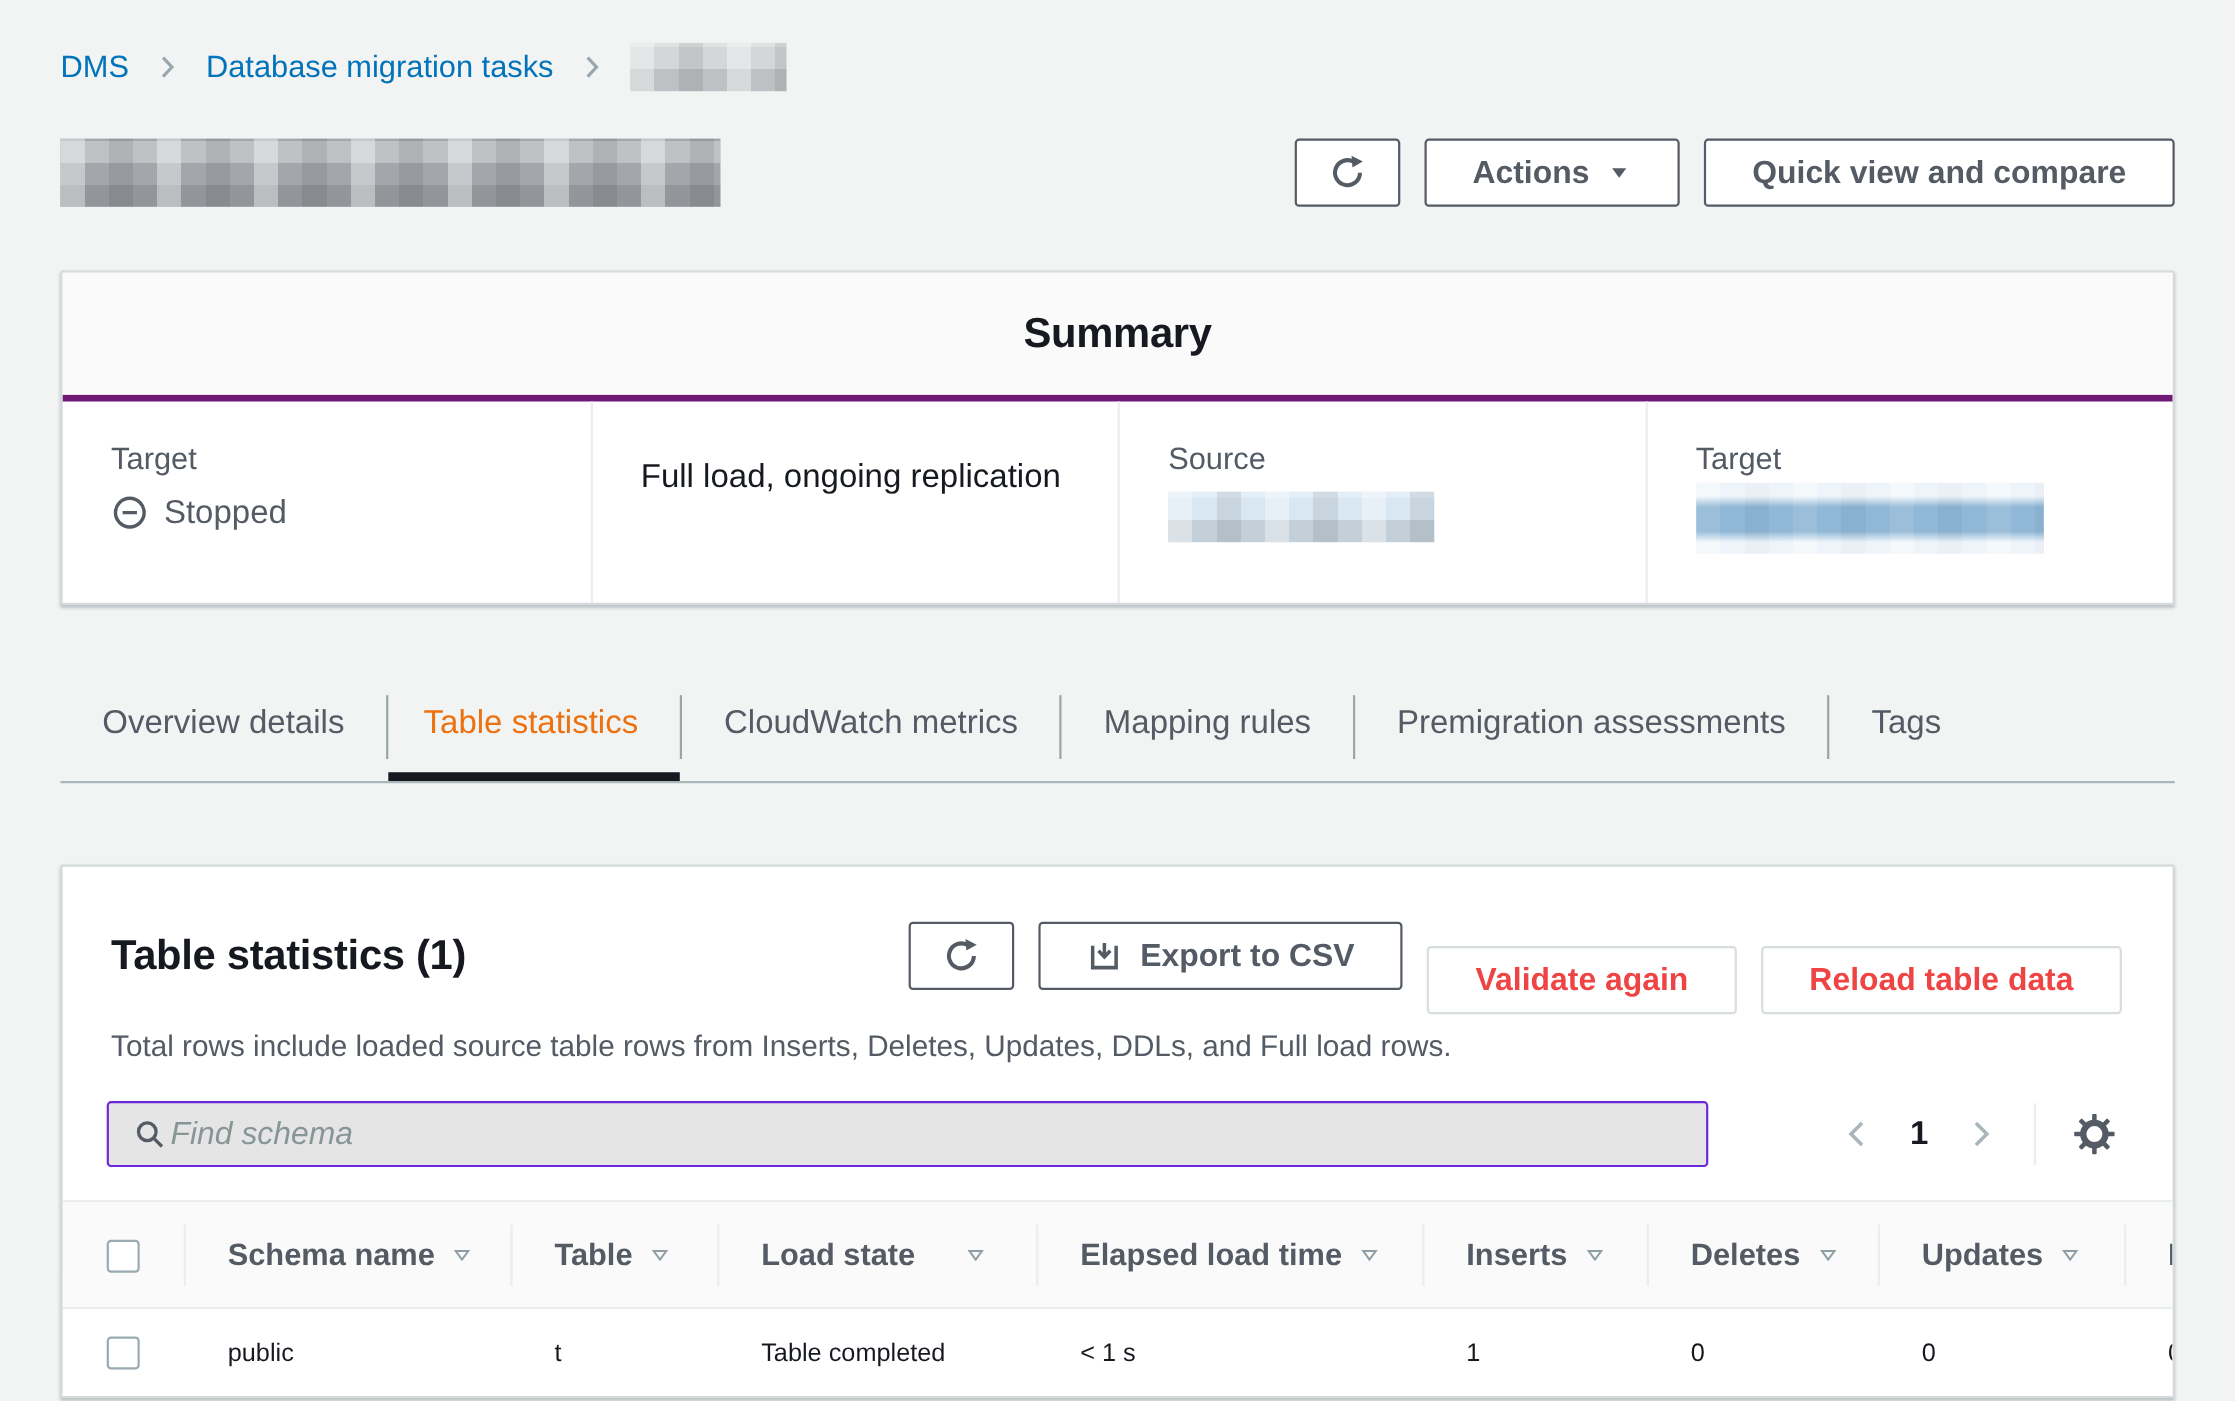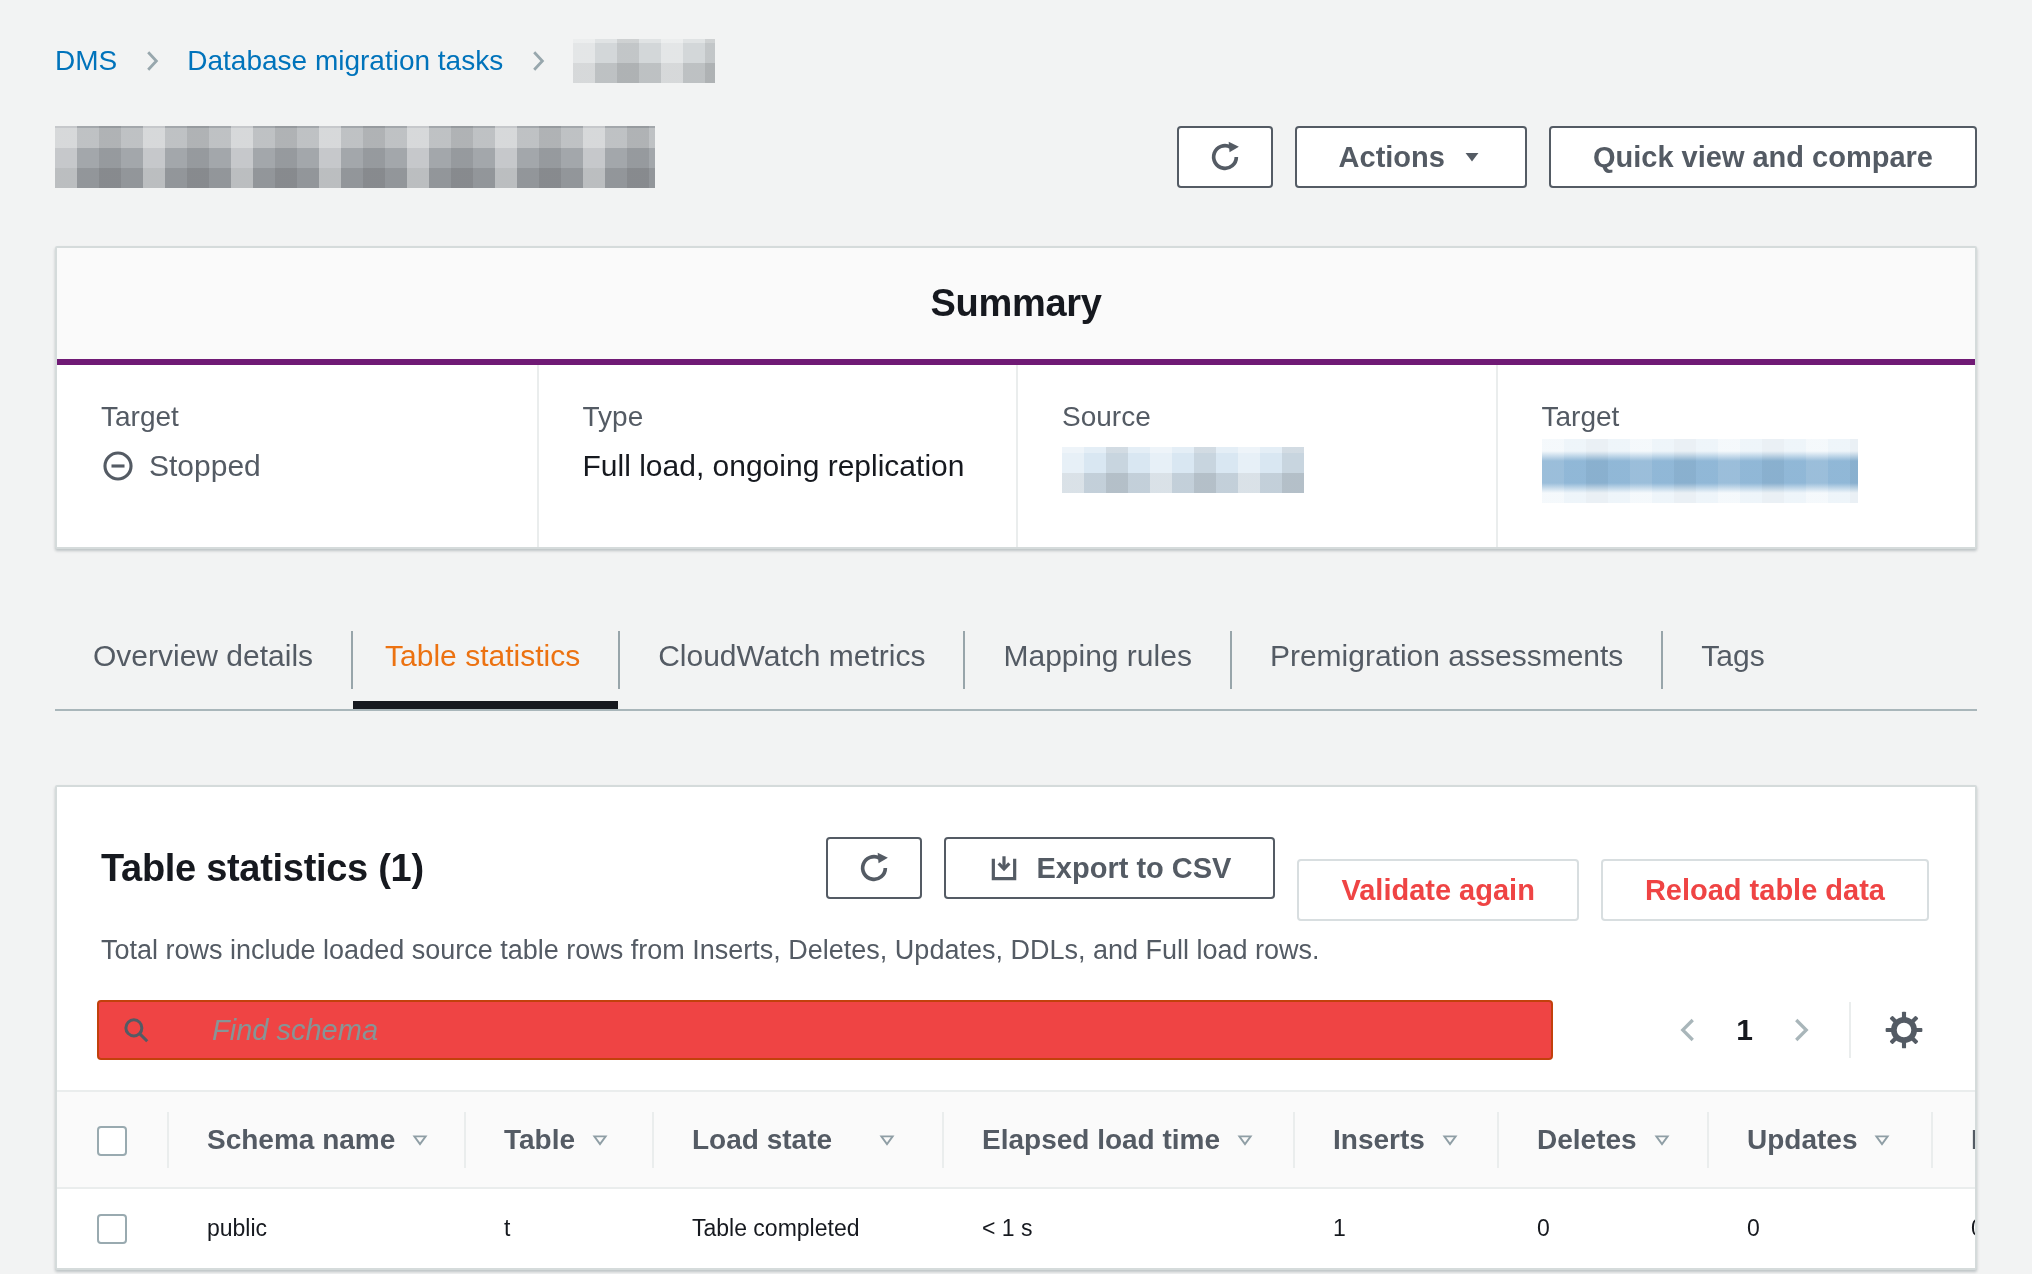--- a/index.html
+++ b/index.html
@@ -76,22 +76,22 @@
   .table-panel { margin-top:74px; overflow:hidden; }
   .tp-head { padding:28px 46px 0 44px; }
   .tp-title-row { display:flex; justify-content:space-between; align-items:center; }
   .tp-title-row h2 { font-size:38px; font-weight:bold; letter-spacing:-.3px; }
   .tp-desc { margin-top:14px; font-size:27px; color:#545b64; }
 
   .tp-search-row { display:flex; justify-content:space-between; align-items:center; padding:34px 46px 30px 40px; }
   .search-box { position:relative; width:1456px; }
   .search-box svg { position:absolute; left:24px; top:15px; }
   .search-box input {
-    width:100%; height:60px; border:2px solid #c2410c; border-radius:4px; background:#ef4444;
-    font-family:inherit; font-size:29px; font-style:italic; color:#16191f; padding:0 20px 0 113px; outline:none;
+    width:100%; height:60px; border:2px solid #6d28d9; border-radius:4px; background:#e5e5e5;
+    font-family:inherit; font-size:29px; font-style:italic; color:#16191f; padding:0 20px 0 56px; outline:none;
   }
   .search-box input::placeholder { color:#879596; font-style:italic; }
 
   .pager { display:flex; align-items:center; }
   .pg-btn { background:none; border:none; padding:6px; cursor:pointer; display:flex; }
   .page-num { font-size:30px; font-weight:bold; color:#16191f; margin:0 26px; }
   .pager-sep { width:2px; height:56px; background:#eaeded; margin:0 28px; }
 
   
   .tbl-wrap { border-top:2px solid #eaeded; overflow:hidden; }
@@ -161,21 +161,20 @@
         <div class="sum-label">Target</div>
         <div class="sum-value gray">
           <svg class="status-icon" viewBox="0 0 24 24" fill="none" stroke="#545b64" stroke-width="2.2">
             <circle cx="12" cy="12" r="9.2"></circle>
               <path d="M7.4 12h9.2"></path>
           </svg>
           <span>Stopped</span>
         </div>
       </div>
       <div class="sum-col">
-        <div class="sum-label">Type</div>
         <div class="sum-value">
             <span>Full load, ongoing replication</span>
           </div>
       </div>
       <div class="sum-col">
         <div class="sum-label">Source</div>
         <span class="redact redact-src"></span>
       </div>
       <div class="sum-col">
         <div class="sum-label">Target</div>

